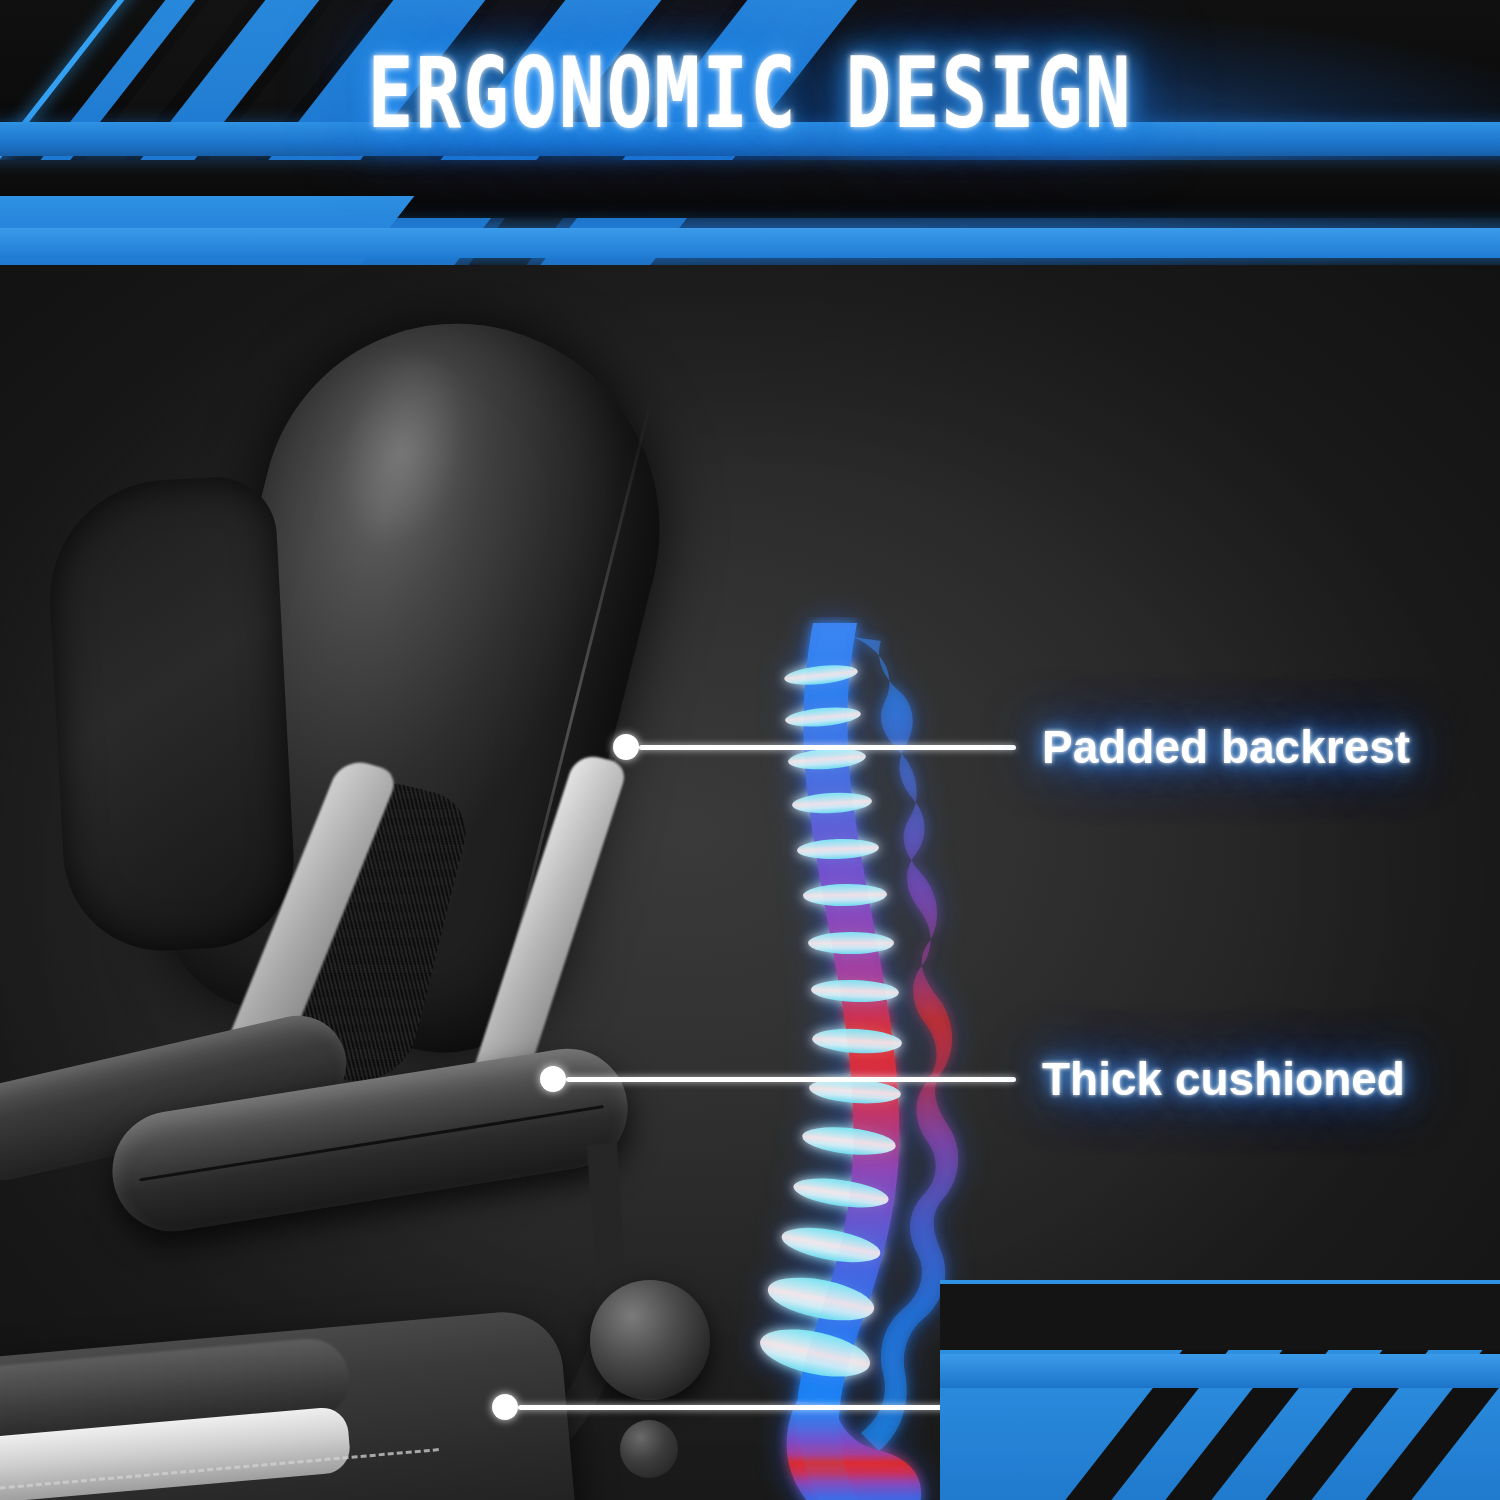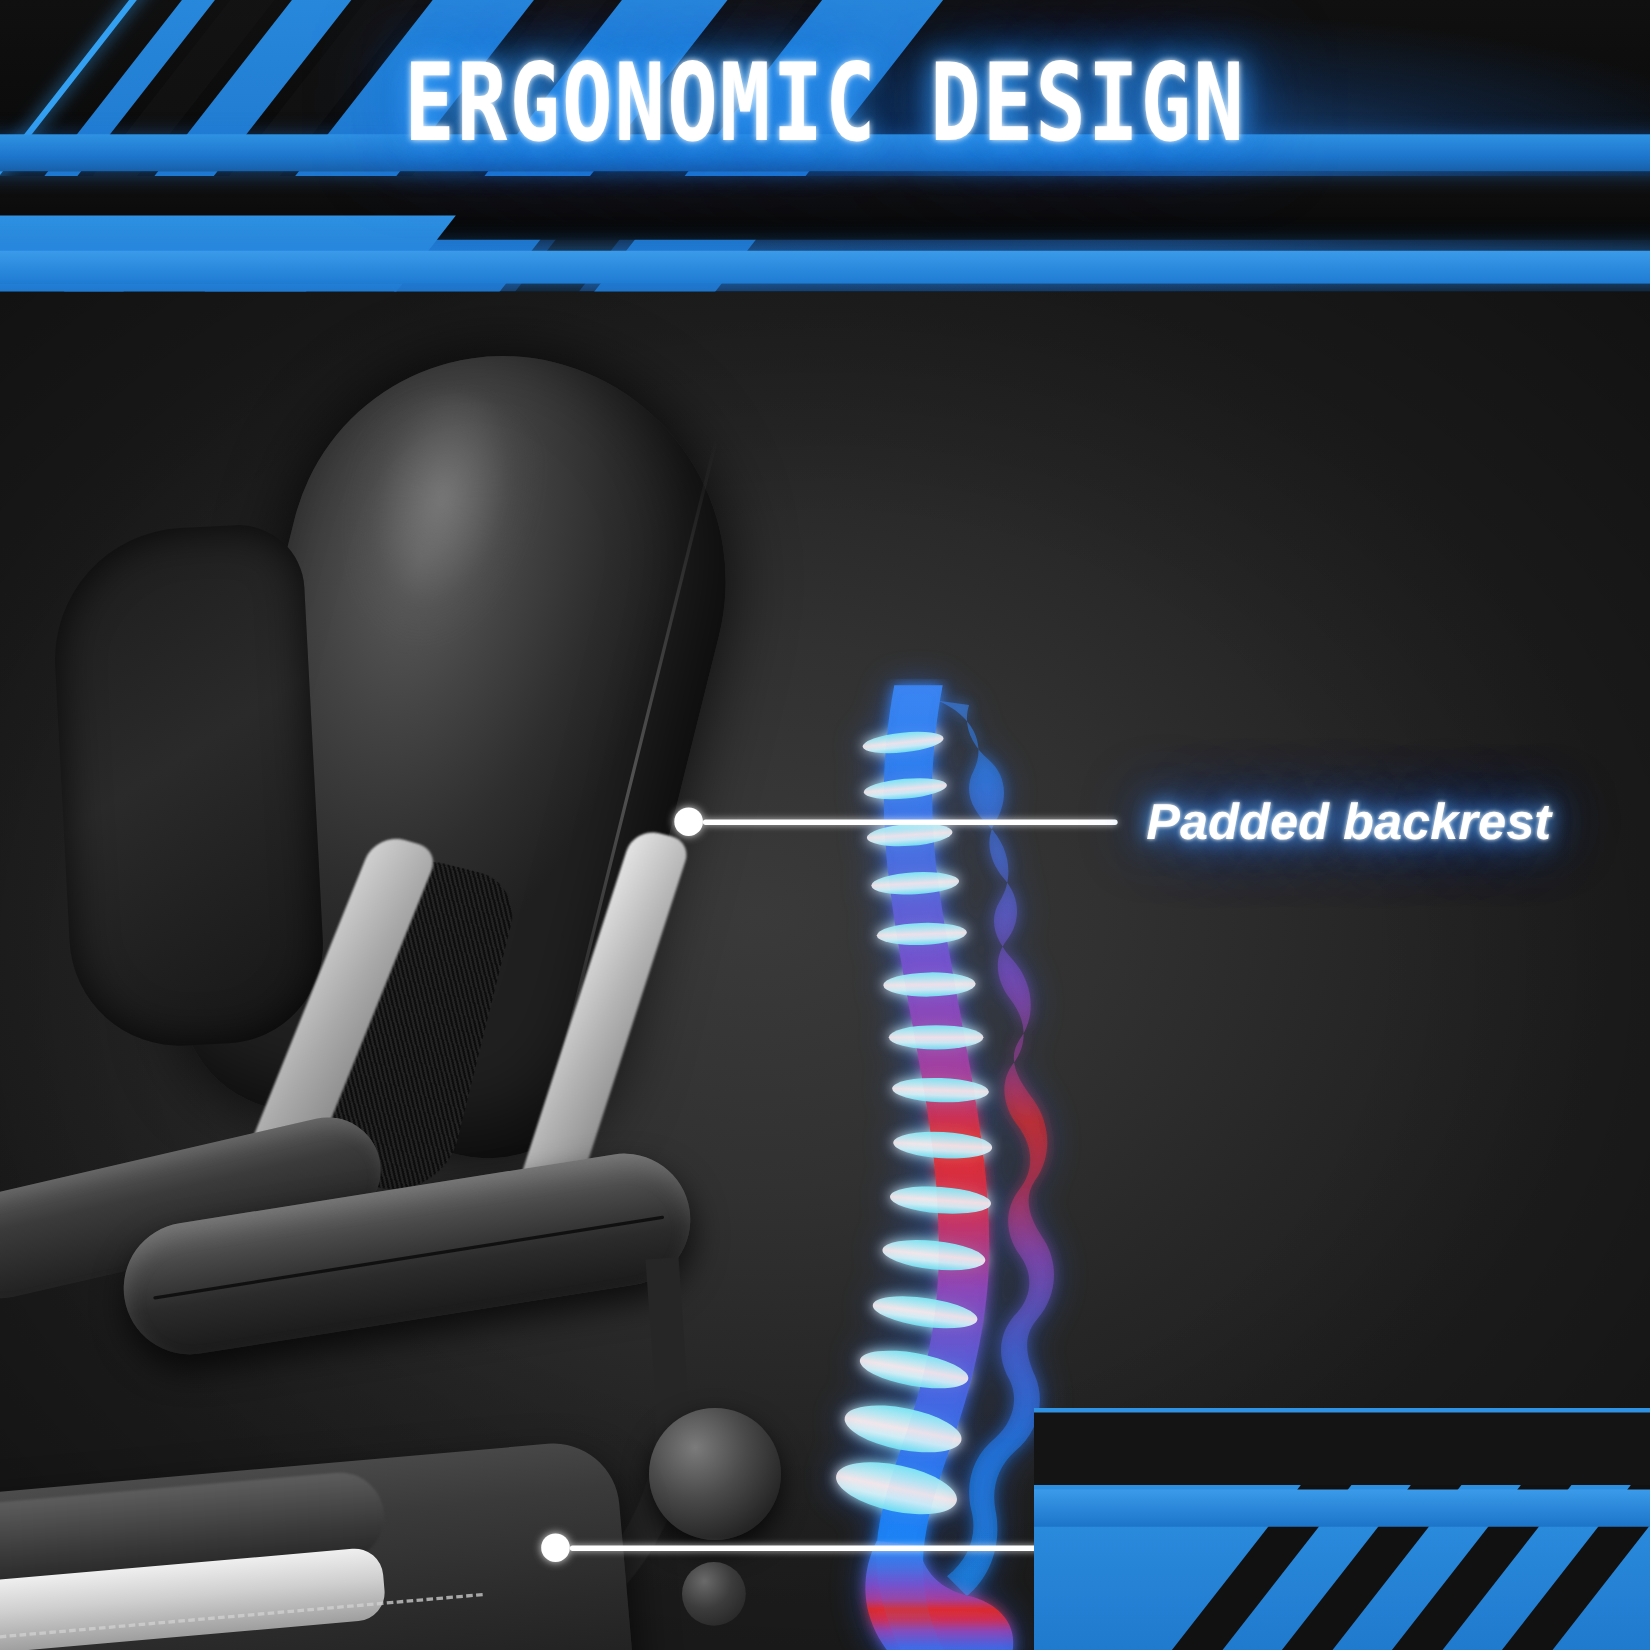--- a/index.html
+++ b/index.html
@@ -16,21 +16,20 @@
   }
 
   
   .panel {
     position:absolute;
     left:0; top:262px;
     width:1500px; height:1238px;
     background:
       radial-gradient(ellipse 780px 620px at 46% 46%, #3a3a3a 0%, #313131 40%, #262626 72%, #1f1f1f 100%);
     overflow:hidden;
-    font-style:italic;
   }
   .panel-vig {
     position:absolute; inset:0;
     background:
       radial-gradient(ellipse 1100px 900px at 50% 50%, rgba(0,0,0,0) 45%, rgba(0,0,0,.45) 100%);
     pointer-events:none;
   }
 
   
   .header {
@@ -446,20 +445,25 @@
         </g>
       </svg>
     </div>
 
     <div class="callout c1">
       <span class="dot"></span>
       <span class="line"></span>
       <span class="callout-label">Padded backrest</span>
     </div>
 
+    <div class="callout c2">
+      <span class="dot"></span>
+      <span class="line"></span>
+      <span class="callout-label">Thick cushioned</span>
+    </div>
 
     <div class="callout c3">
       <span class="dot"></span>
       <span class="line"></span>
       <span class="callout-label">Ergonomic curve</span>
     </div>
 
     <div class="br-deco">
       <div class="br-blue-bg"></div>
       <div class="br-chev" style="right:330px; width:46px;"></div>

